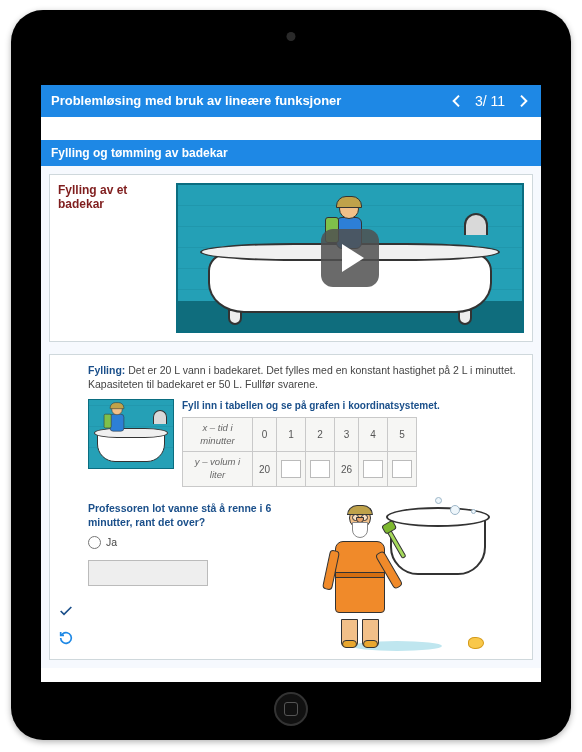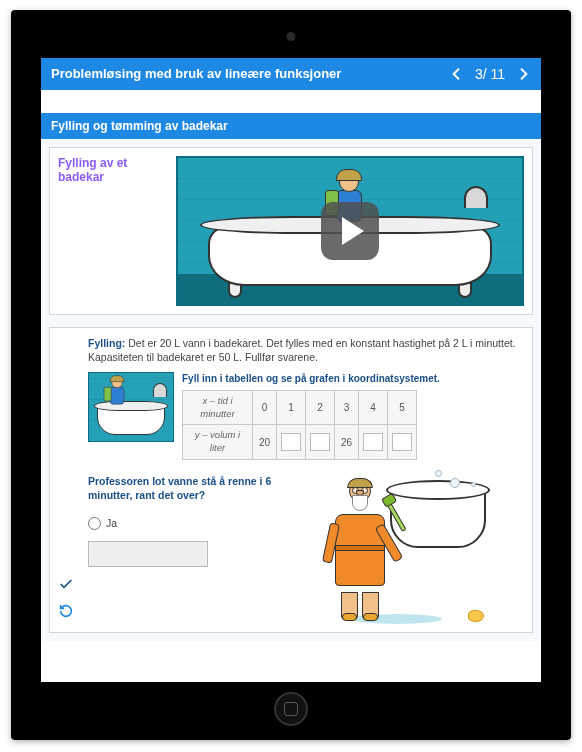--- a/index.html
+++ b/index.html
@@ -8,22 +8,22 @@
     background: #fff;
     display: flex;
     justify-content: center;
     align-items: flex-start;
     padding: 10px;
   }
   .tablet {
     width: 560px;
     height: 730px;
     background: #000;
-    border-radius: 4px;
-    padding: 48px 30px 58px 30px;
+    border-radius: 32px;
+    padding: 75px 30px 58px 30px;
     position: relative;
     box-shadow: 0 2px 6px rgba(0,0,0,0.3);
   }
   .camera {
     position: absolute;
     top: 22px;
     left: 50%;
     transform: translateX(-50%);
     width: 9px;
     height: 9px;
@@ -89,21 +89,21 @@
   .video-card {
     border: 1px solid #cfd8dc;
     background: #fff;
     padding: 8px;
     display: flex;
     gap: 8px;
     align-items: flex-start;
   }
   .video-label {
     font-size: 12px;
-    color: #8b5cf6;
+    color: #7f1d1d;
     flex: 0 0 auto;
     width: 110px;
     font-weight: 600;
   }
   .video-thumb {
     position: relative;
     flex: 1;
     height: 150px;
     background: #2da0b8;
     border: 2px solid #0a6d80;
@@ -196,21 +196,21 @@
     font-size:9.5px;
     text-align:center;
   }
   table.data input{
     width:20px;height:18px;border:1px solid #bbb;background:#fff;text-align:center;font-size:10px;padding:0;
   }
 
   .question-row{ margin-top:14px; display:flex; gap:8px; align-items:flex-start;}
   .q-left{flex:0 0 220px;}
   .q-text{color:#1a4f8a;font-weight:600;}
-  .radio-row{display:flex;align-items:center;gap:5px;margin-top:14px;color:#444;}
+  .radio-row{display:flex;align-items:center;gap:5px;margin-top:6px;color:#444;}
   .radio-row input[type=radio]{margin:0;}
   .answer-box{margin-top:10px;width:120px;height:26px;border:1px solid #bbb;background:#eee;}
 
   .illus{
     width:170px;height:150px;position:relative;flex-shrink:0;
   }
   .tub2{
     position:absolute;right:0;top:14px;width:96px;height:60px;border:2px solid #333;background:#fff;border-radius:0 0 28px 28px;
   }
   .tub2::before{content:"";position:absolute;top:-10px;left:-6px;right:-6px;height:16px;border:2px solid #333;border-radius:50%;background:#fff;}

